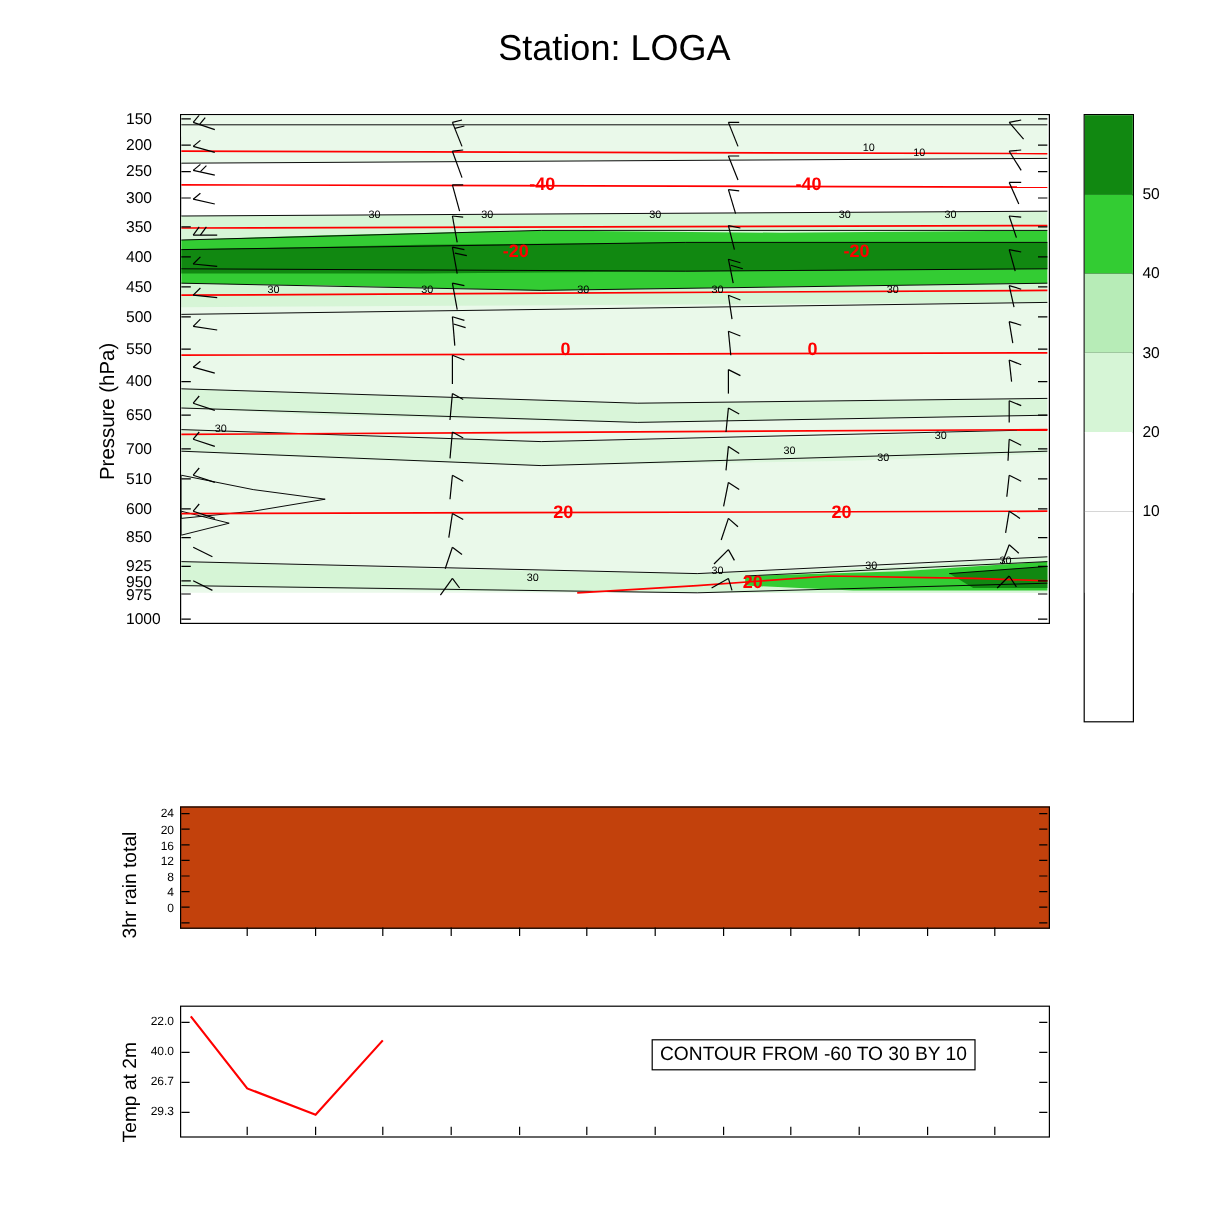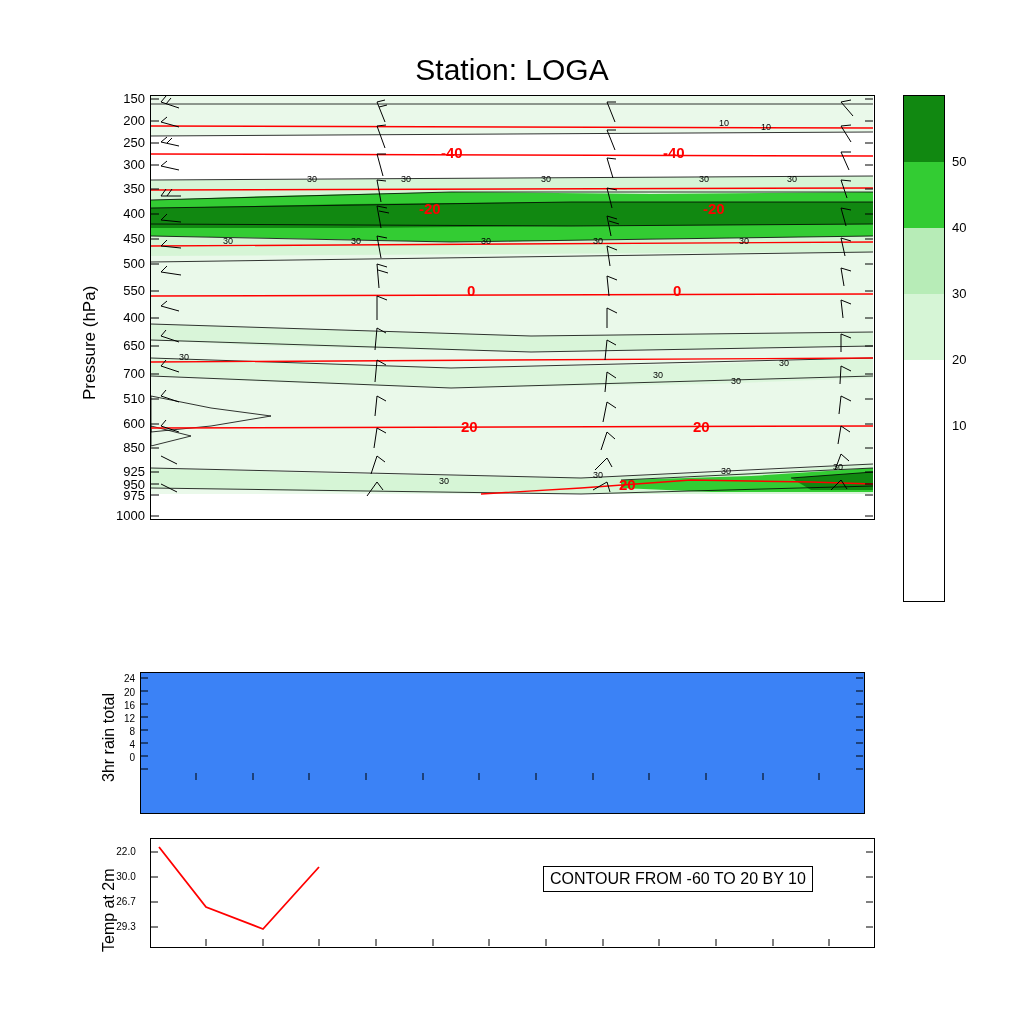--- a/index.html
+++ b/index.html
@@ -1,36 +1,36 @@
 <!DOCTYPE html>
 <html><head>
 <meta charset="utf-8">
 <style>
   html,body{margin:0;padding:0;}
   body{width:1024px;height:1024px;background:#ffffff;font-family:"Liberation Sans",sans-serif;position:relative;overflow:hidden;}
-  .title{position:absolute;left:0;top:24px;width:1024px;text-align:center;font-size:30px;color:#000;margin-top:29px;}
+  .title{position:absolute;left:0;top:24px;width:1024px;text-align:center;font-size:30px;color:#000;}
 
   
   #xsec{position:absolute;left:150px;top:95px;width:725px;height:425px;border:1.5px solid #000;box-sizing:border-box;background:#fff;}
   #xsec svg{position:absolute;left:0;top:0;}
-  .ylab{position:absolute;left:-46px;top:0;width:40px;text-align:right;font-size:13px;color:#000;}
+  .ylab{position:absolute;left:-46px;top:0;width:40px;text-align:left;font-size:13px;color:#000;}
   .axis-title{position:absolute;transform:rotate(-90deg);transform-origin:left top;font-size:17px;color:#000;}
 
   
   #cbar{position:absolute;left:903px;top:95px;width:42px;height:507px;border:1px solid #000;box-sizing:border-box;}
   #cbar .seg{position:absolute;left:0;width:100%;}
   .cbl{position:absolute;left:48px;font-size:13px;color:#000;}
 
   
-  #rain{position:absolute;left:140px;top:672px;width:725px;height:142px;border:1.5px solid #000;box-sizing:border-box;background:#3b82f6;}
+  #rain{position:absolute;left:150px;top:672px;width:725px;height:102px;border:1.5px solid #000;box-sizing:border-box;background:#c2410c;}
   #rain .rylab{position:absolute;left:-34px;width:28px;text-align:right;font-size:10px;color:#000;}
 
   
   #temp{position:absolute;left:150px;top:838px;width:725px;height:110px;border:1.5px solid #000;box-sizing:border-box;background:#fff;}
-  #temp .tylab{position:absolute;left:-44px;width:38px;text-align:center;font-size:10px;color:#000;}
+  #temp .tylab{position:absolute;left:-44px;width:38px;text-align:right;font-size:10px;color:#000;}
 
   .contour-note{position:absolute;left:543px;top:866px;border:1px solid #000;background:#fff;padding:3px 6px;font-size:16px;color:#000;}
 </style>
 </head>
 <body>
 
 <div class="title">Station: LOGA</div>
 
 <div id="xsec">
   <svg width="722" height="422" viewBox="0 0 722 422">
@@ -427,19 +427,19 @@
 <div id="temp">
   <svg width="722" height="107" viewBox="0 0 722 107">
     <g stroke="#000" stroke-width="1">
       <path d="M0,13 L7,13 M0,38 L7,38 M0,63 L7,63 M0,88 L7,88"></path>
       <path d="M715,13 L722,13 M715,38 L722,38 M715,63 L722,63 M715,88 L722,88"></path>
       <path d="M55,107 L55,100 M112,107 L112,100 M168,107 L168,100 M225,107 L225,100 M282,107 L282,100 M338,107 L338,100 M395,107 L395,100 M452,107 L452,100 M508,107 L508,100 M565,107 L565,100 M622,107 L622,100 M678,107 L678,100"></path>
     </g>
     <polyline points="8,8 55,68 112,90 168,28" fill="none" stroke="#ff0000" stroke-width="1.8"></polyline>
   </svg>
   <div class="tylab" style="top:7px">22.0</div>
-  <div class="tylab" style="top:32px">30.0</div>
+  <div class="tylab" style="top:32px">40.0</div>
   <div class="tylab" style="top:57px">26.7</div>
   <div class="tylab" style="top:82px">29.3</div>
 </div>
 <div class="axis-title" style="left:100px;top:952px;font-size:16px;">Temp at 2m</div>
 
-<div class="contour-note">CONTOUR FROM -60 TO 20 BY 10</div>
+<div class="contour-note">CONTOUR FROM -60 TO 30 BY 10</div>
 
 </body></html>

